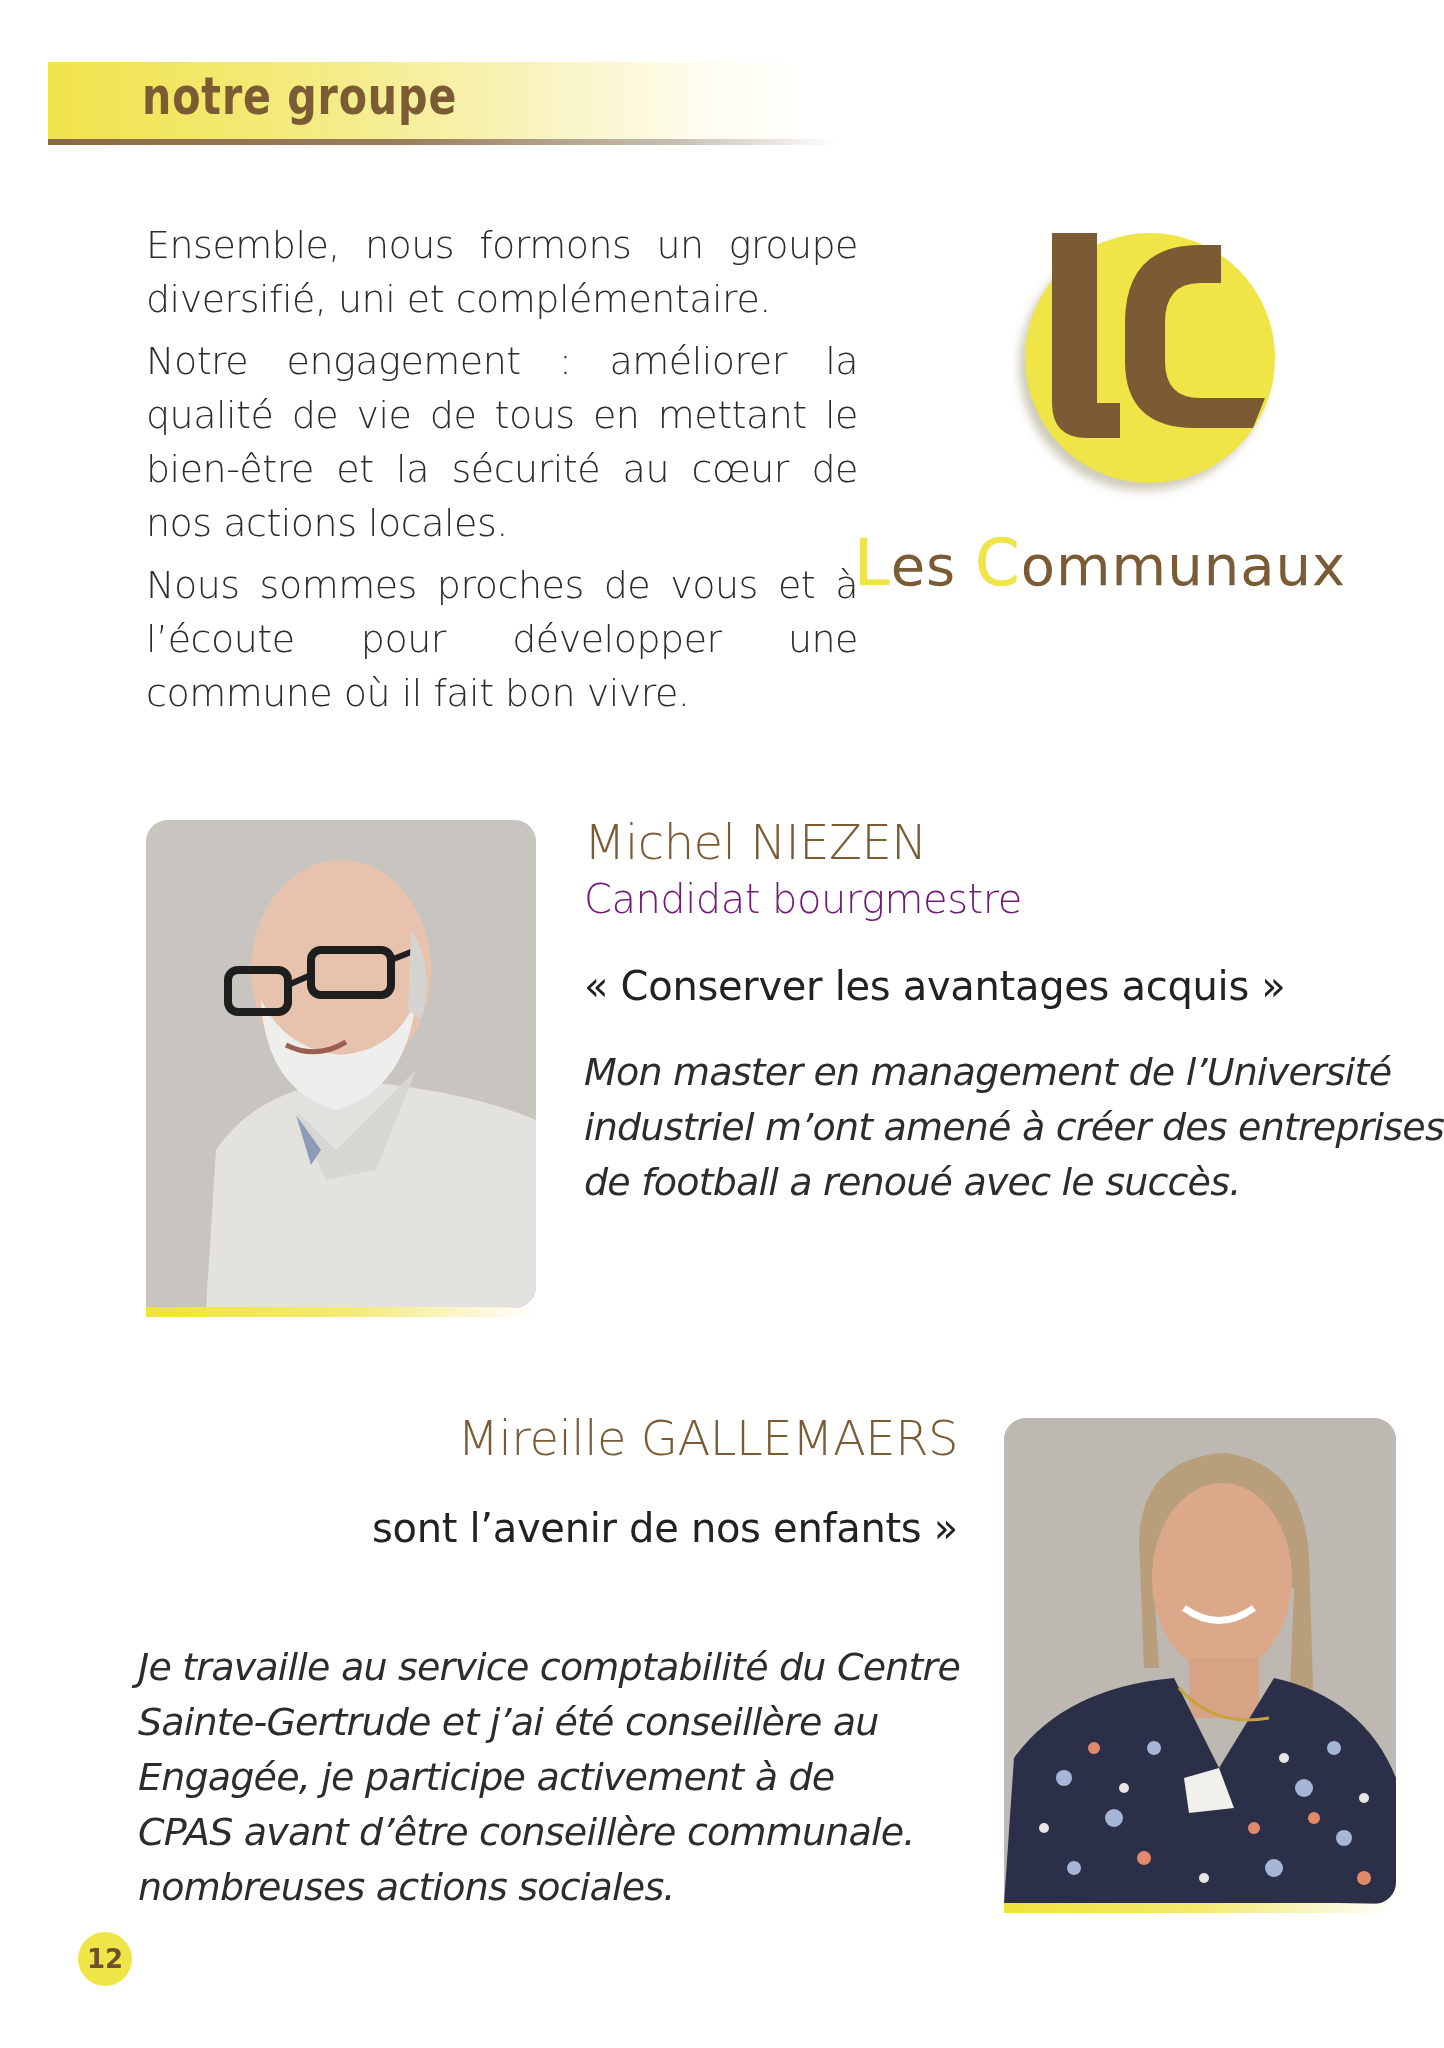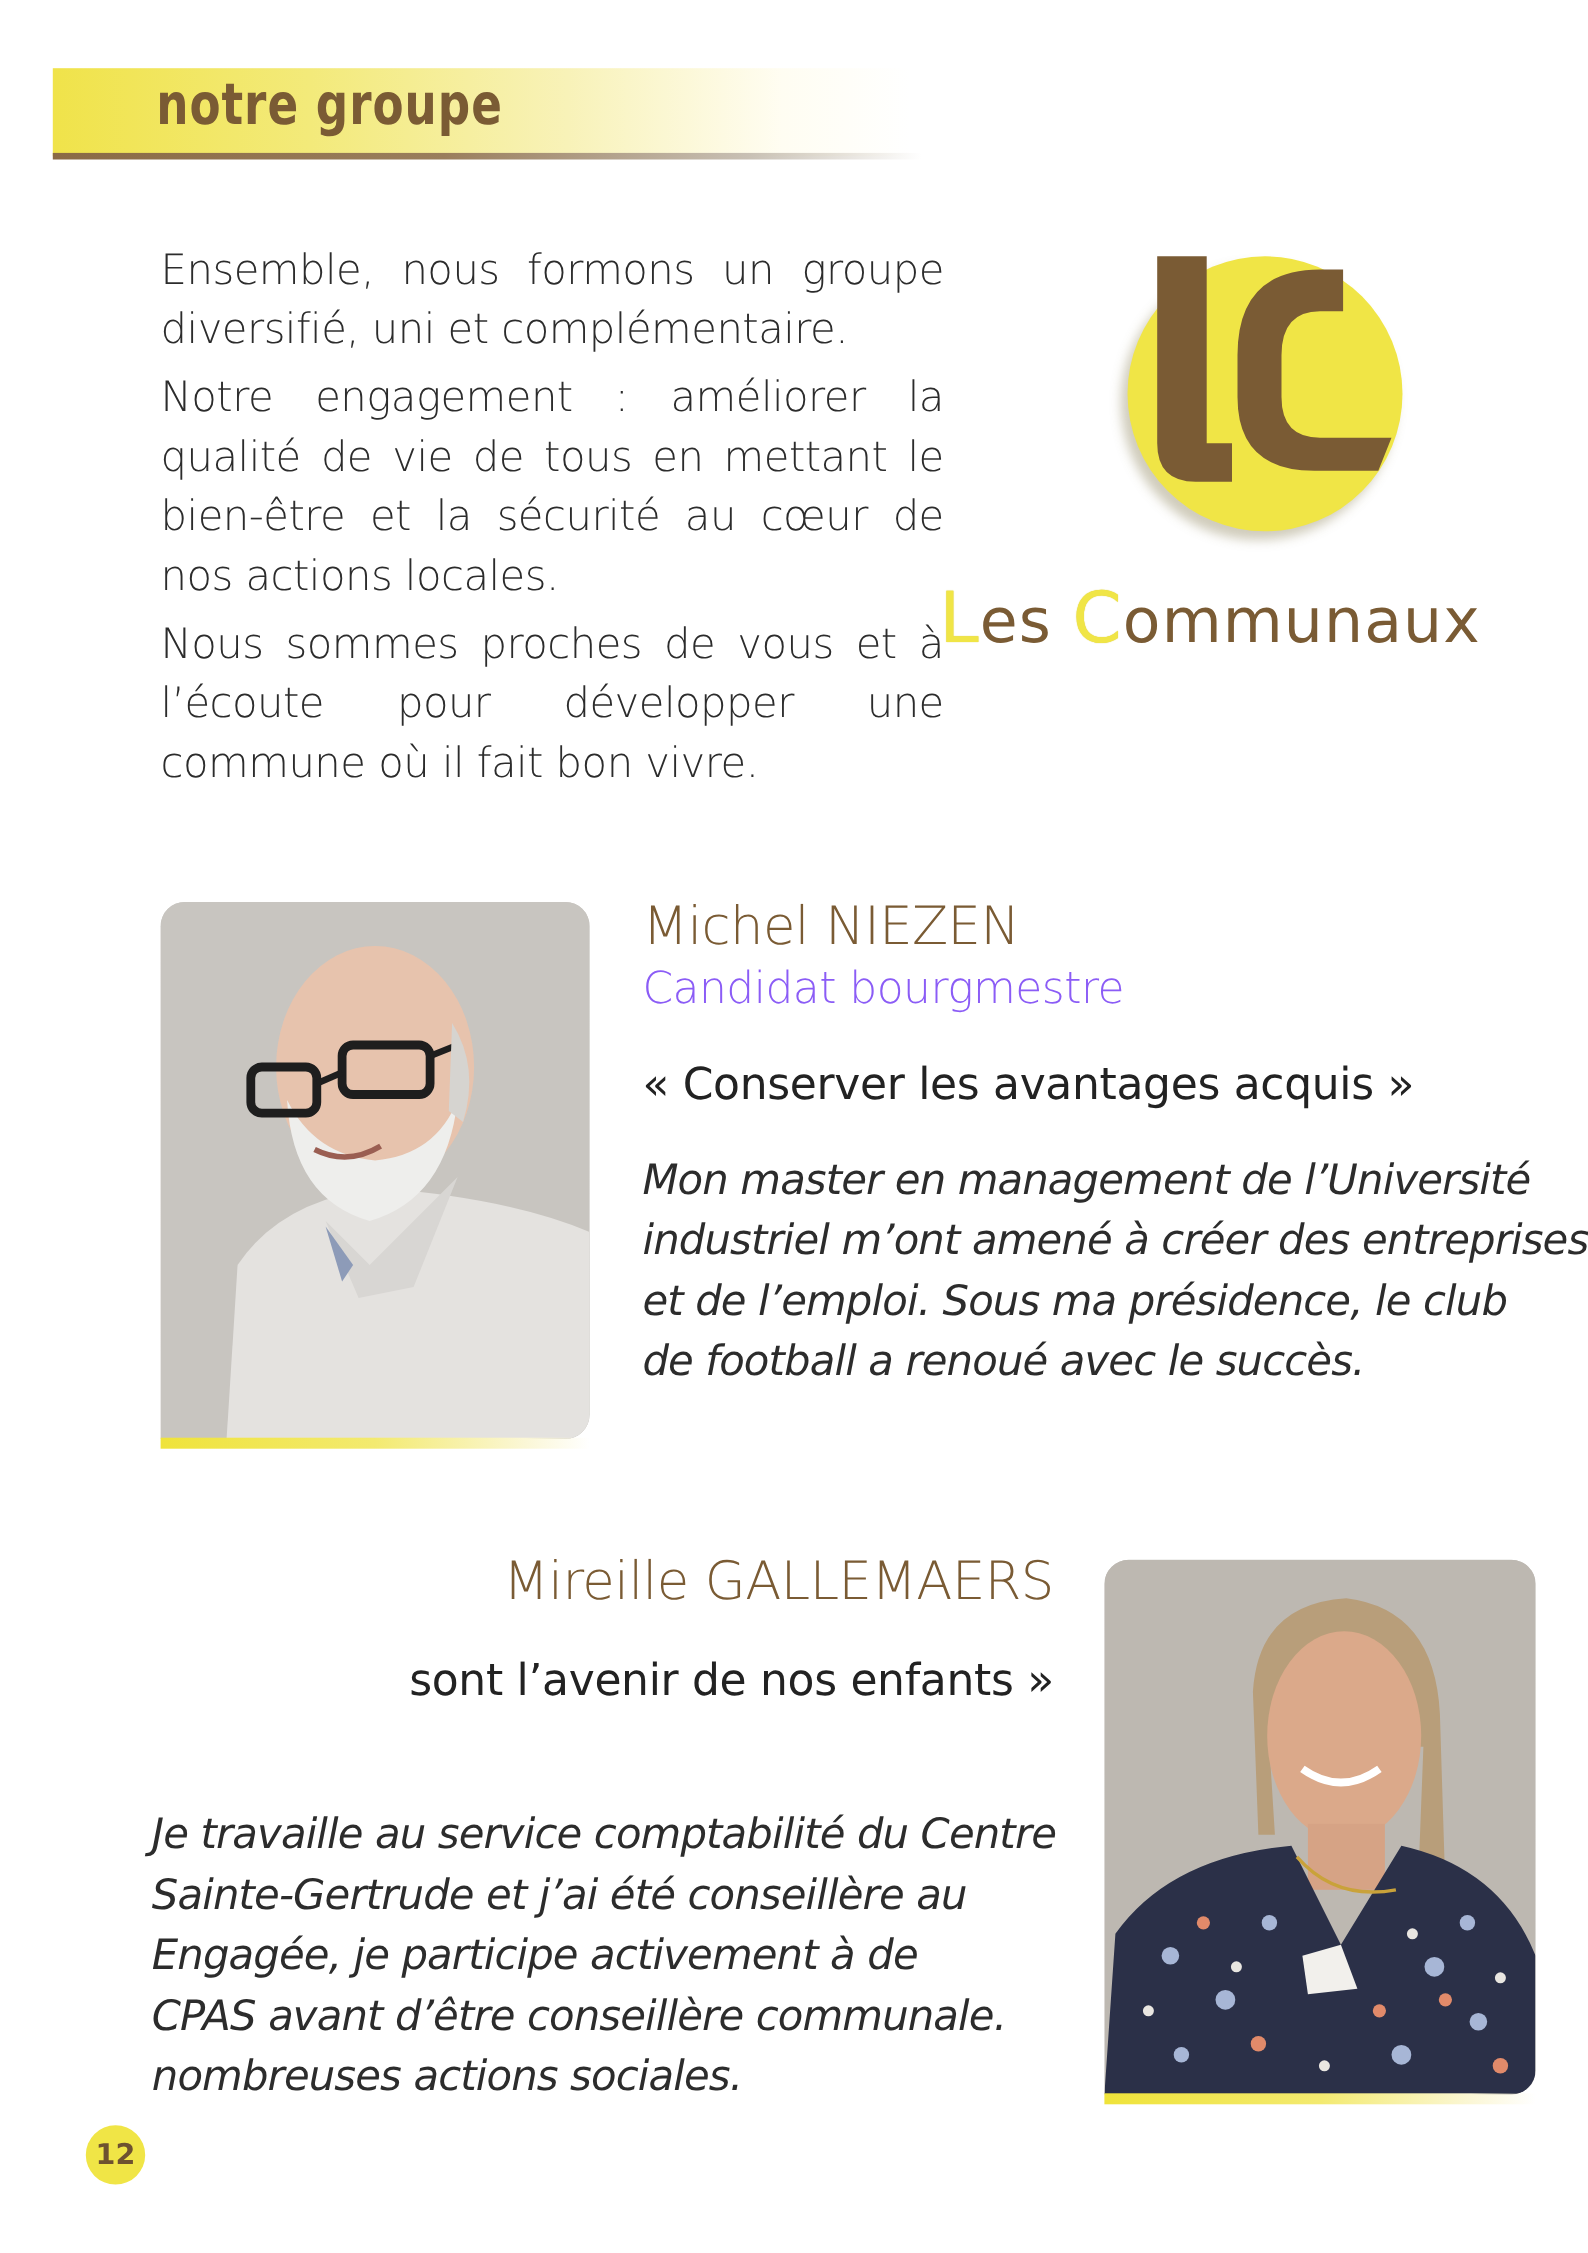--- a/index.html
+++ b/index.html
@@ -55,21 +55,21 @@
     position: absolute; height: 10px;
     background: linear-gradient(90deg, #efe33a 0%, #f3ea70 50%, #fbf7d6 85%, rgba(255,255,255,0) 100%);
   }
   
   .cand-name {
     position: absolute; font-family: "DejaVu Sans", sans-serif; font-weight: 200;
     font-size: 48px; color: #7a5b34; letter-spacing: -0.5px; white-space: nowrap;
   }
   .cand-role {
     position: absolute; font-family: "DejaVu Sans", sans-serif; font-weight: 200;
-    font-size: 40px; color: #8b5cf6; letter-spacing: -0.5px; white-space: nowrap;
+    font-size: 40px; color: #701a75; letter-spacing: -0.5px; white-space: nowrap;
   }
   .cand-quote {
     position: absolute; font-family: "DejaVu Sans", sans-serif;
     font-size: 40px; color: #222; letter-spacing: -0.3px; line-height: 56px;
   }
   .cand-bio {
     position: absolute; font-family: "DejaVu Sans", sans-serif; font-weight: 200;
     font-size: 38px; color: #2c2c2c; line-height: 55px; letter-spacing: -0.8px; font-style: italic;
   }
   .right { text-align: left; }
@@ -132,21 +132,20 @@
     </svg>
   </div>
   <div class="photo-underline" style="left:146px; top:1307px; width:390px;"></div>
 
   <div class="cand-name" style="left:584px; top:814px;">Michel NIEZEN</div>
   <div class="cand-role" style="left:584px; top:876px;">Candidat bourgmestre</div>
   <div class="cand-quote" style="left:584px; top:958px; white-space:nowrap;">« Conserver les avantages acquis »</div>
   <div class="cand-bio" style="left:584px; top:1045px; width:820px;">
     <span class="line">Mon master en management de l’Université</span>
     <span class="line">industriel m’ont amené à créer des entreprises</span>
-    <span class="line">et de l’emploi. Sous ma présidence, le club</span>
     <span class="line">de football a renoué avec le succès.</span>
   </div>
 </div>
 
 <div>
   <div class="cand-name right" style="right:486px; top:1410px;">Mireille GALLEMAERS</div>
   <div class="cand-quote right" style="right:486px; top:1500px; white-space:nowrap;">
     <span class="line">sont l’avenir de nos enfants »</span>
   </div>
   <div class="cand-bio right" style="right:486px; top:1640px; width:820px;">

